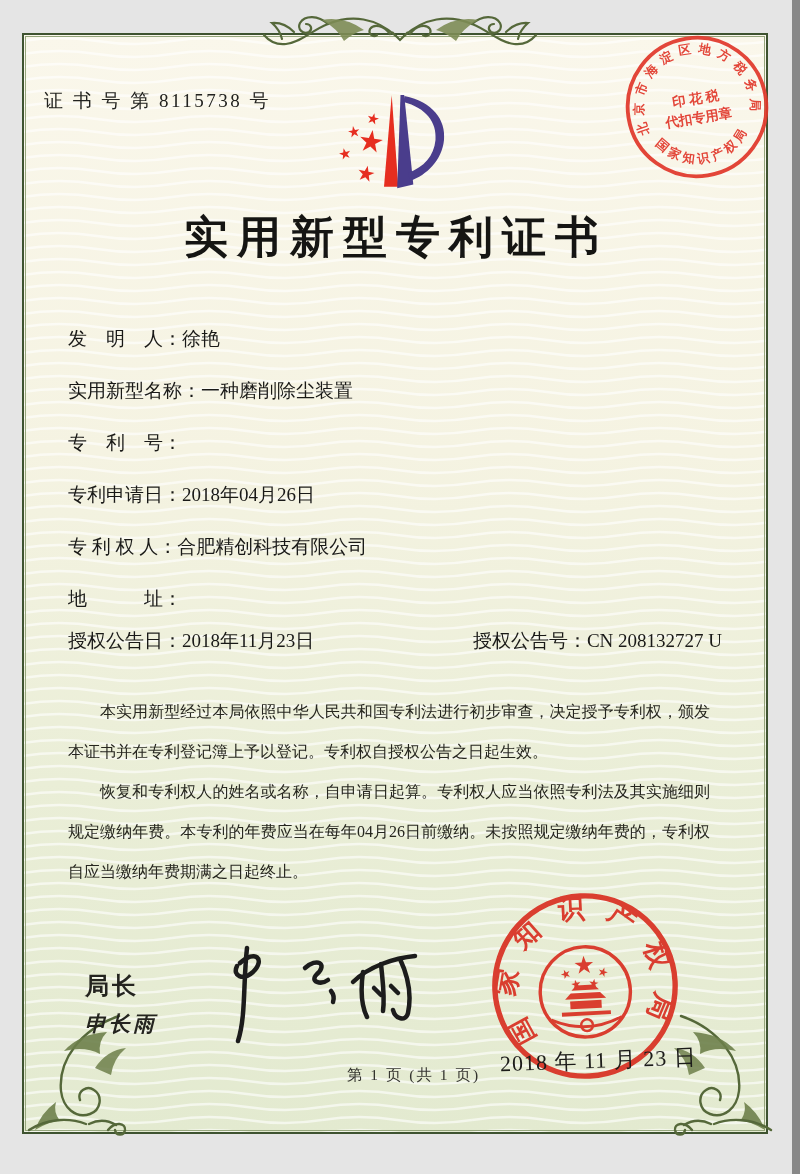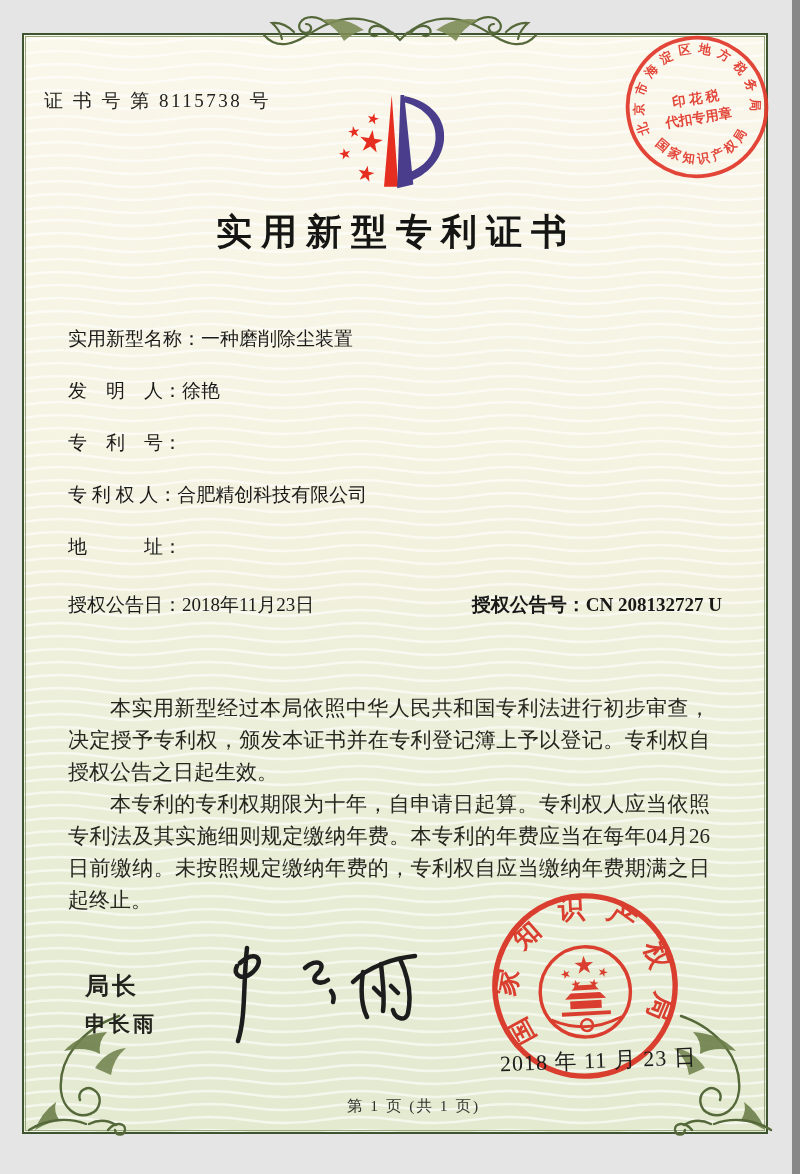--- a/index.html
+++ b/index.html
@@ -20,48 +20,48 @@
 
   .certno { position:absolute; left:44px; top:88px; font-size:19px; letter-spacing:2.5px;
             color:#22221f; white-space:pre; }
 
   .logo { position:absolute; left:330px; top:70px; width:130px; height:125px; }
 
   .tax-stamp { position:absolute; left:620px; top:30px; width:154px; height:154px;
                transform:rotate(-9deg); opacity:.92; }
 
   .title { position:absolute; left:0; right:0; top:208px; text-align:center;
-           font-size:36px; font-weight:700; letter-spacing:9px; color:#151513; }
+           font-size:44px; font-weight:700; letter-spacing:9px; color:#151513; }
 
   .fields { position:absolute; left:68px; right:70px; top:326px; font-size:19px; color:#191917; }
   .row { display:flex; line-height:26px; margin-bottom:26px; }
   .row .lbl { white-space:pre; flex-shrink:0; }
   .row .val { white-space:pre-wrap; }
-  .row.addr { margin-bottom:32px; }
+  .row.addr { margin-bottom:16px; }
   .row.grant { justify-content:space-between; margin-bottom:8px; }
-  .grant-right { display:flex;font-weight:bold; }
+  .grant-right { display:flex; }
 
   .bodytext { position:absolute; left:68px; right:82px; top:692px;
-              font-size:21px; line-height:32px; color:#26261f; text-align:justify; }
+              font-size:16px; line-height:40px; color:#26261f; text-align:justify; }
   .bodytext p { text-indent:2em; }
 
   .official-title { position:absolute; left:85px; top:970px; font-size:24px; font-weight:700;
                     letter-spacing:3px; color:#24241f; }
   .official-name  { position:absolute; left:85px; top:1010px; font-size:21px; font-weight:700;
-                    letter-spacing:3px; color:#24241f; }
+                    letter-spacing:3px; color:#24241f;font-style:italic; }
 
   .signature { position:absolute; left:185px; top:928px; width:250px; height:128px; }
 
   .seal { position:absolute; left:487px; top:888px; width:196px; height:196px;
           transform:rotate(-3deg); opacity:.93; }
   .seal-date { position:absolute; left:500px; top:1046px; width:180px; text-align:center;
                font-size:22px; color:#1c1c1a; letter-spacing:1px; transform:rotate(-2deg);
                white-space:pre; }
 
-  .footer { position:absolute; left:0; right:0; top:1096px; text-align:center;
+  .footer { position:absolute; left:0; right:0; top:1065px; text-align:center;
             font-size:15.5px; letter-spacing:2px; color:#33332e;padding-left:35px; }
 
   .stamp-arc { font-size:13px; font-weight:700; fill:#e1372a; letter-spacing:6.5px; }
   .stamp-arc-b { font-size:13px; font-weight:700; fill:#e1372a; letter-spacing:3.5px; }
   .stamp-center { font-size:14px; font-weight:700; fill:#e1372a; }
   .seal-arc { font-size:27px; font-weight:700; fill:#d93123; letter-spacing:20px; }
 </style>
 </head>
 <body>
 
@@ -146,29 +146,33 @@
       <textPath href="#arcBot" startOffset="50%" text-anchor="middle">国家知识产权局</textPath>
     </text>
     <text class="stamp-center" x="80" y="76" text-anchor="middle">印 花 税</text>
     <text class="stamp-center" x="80" y="96" text-anchor="middle">代扣专用章</text>
   </svg>
 
   <h1 class="title">实用新型专利证书</h1>
 
   <div class="fields">
     <div class="row">
+      <span class="lbl">发　明　人：</span>
+      <span class="val">徐艳</span>
+    </div>
+    <div class="row">
       <span class="lbl">实用新型名称：</span>
       <span class="val">一种磨削除尘装置</span>
     </div>
     <div class="row">
-      <span class="lbl">发　明　人：</span>
-      <span class="val">徐艳</span>
-    </div>
-    <div class="row">
       <span class="lbl">专　利　号：</span>
+    </div>
+    <div class="row">
+      <span class="lbl">专利申请日：</span>
+      <span class="val">2018年04月26日</span>
     </div>
     <div class="row">
       <span class="lbl">专 利 权 人：</span>
       <span class="val">合肥精创科技有限公司</span>
     </div>
     <div class="row addr">
       <span class="lbl">地　　　址：</span>
     </div>
     <div class="row grant">
       <span>
@@ -176,21 +180,21 @@
       </span>
       <span class="grant-right">
         <span class="lbl">授权公告号：</span>
           <span class="val">CN 208132727 U</span>
       </span>
     </div>
   </div>
 
   <div class="bodytext">
     <p>本实用新型经过本局依照中华人民共和国专利法进行初步审查，决定授予专利权，颁发本证书并在专利登记簿上予以登记。专利权自授权公告之日起生效。</p>
-    <p>本专利的专利权期限为十年，自申请日起算。专利权人应当依照专利法及其实施细则规定缴纳年费。本专利的年费应当在每年04月26日前缴纳。未按照规定缴纳年费的，专利权自应当缴纳年费期满之日起终止。</p>
+    <p>恢复和专利权人的姓名或名称，自申请日起算。专利权人应当依照专利法及其实施细则规定缴纳年费。本专利的年费应当在每年04月26日前缴纳。未按照规定缴纳年费的，专利权自应当缴纳年费期满之日起终止。</p>
   </div>
 
   <div class="official-title">局长</div>
   <div class="official-name">申长雨</div>
 
   <svg class="signature" viewBox="0 0 250 128">
     <g fill="none" stroke="#1c1c1c" stroke-width="4.5" stroke-linecap="round" stroke-linejoin="round">
       <path d="M55 35 C 70 21, 81 31, 68 44 C 58 53, 47 48, 52 38"></path>
       <path d="M62 20 C 58 55, 61 88, 53 113"></path>
       <path d="M120 40 C 132 29, 143 36, 132 46 C 124 54, 136 57, 143 52"></path>

